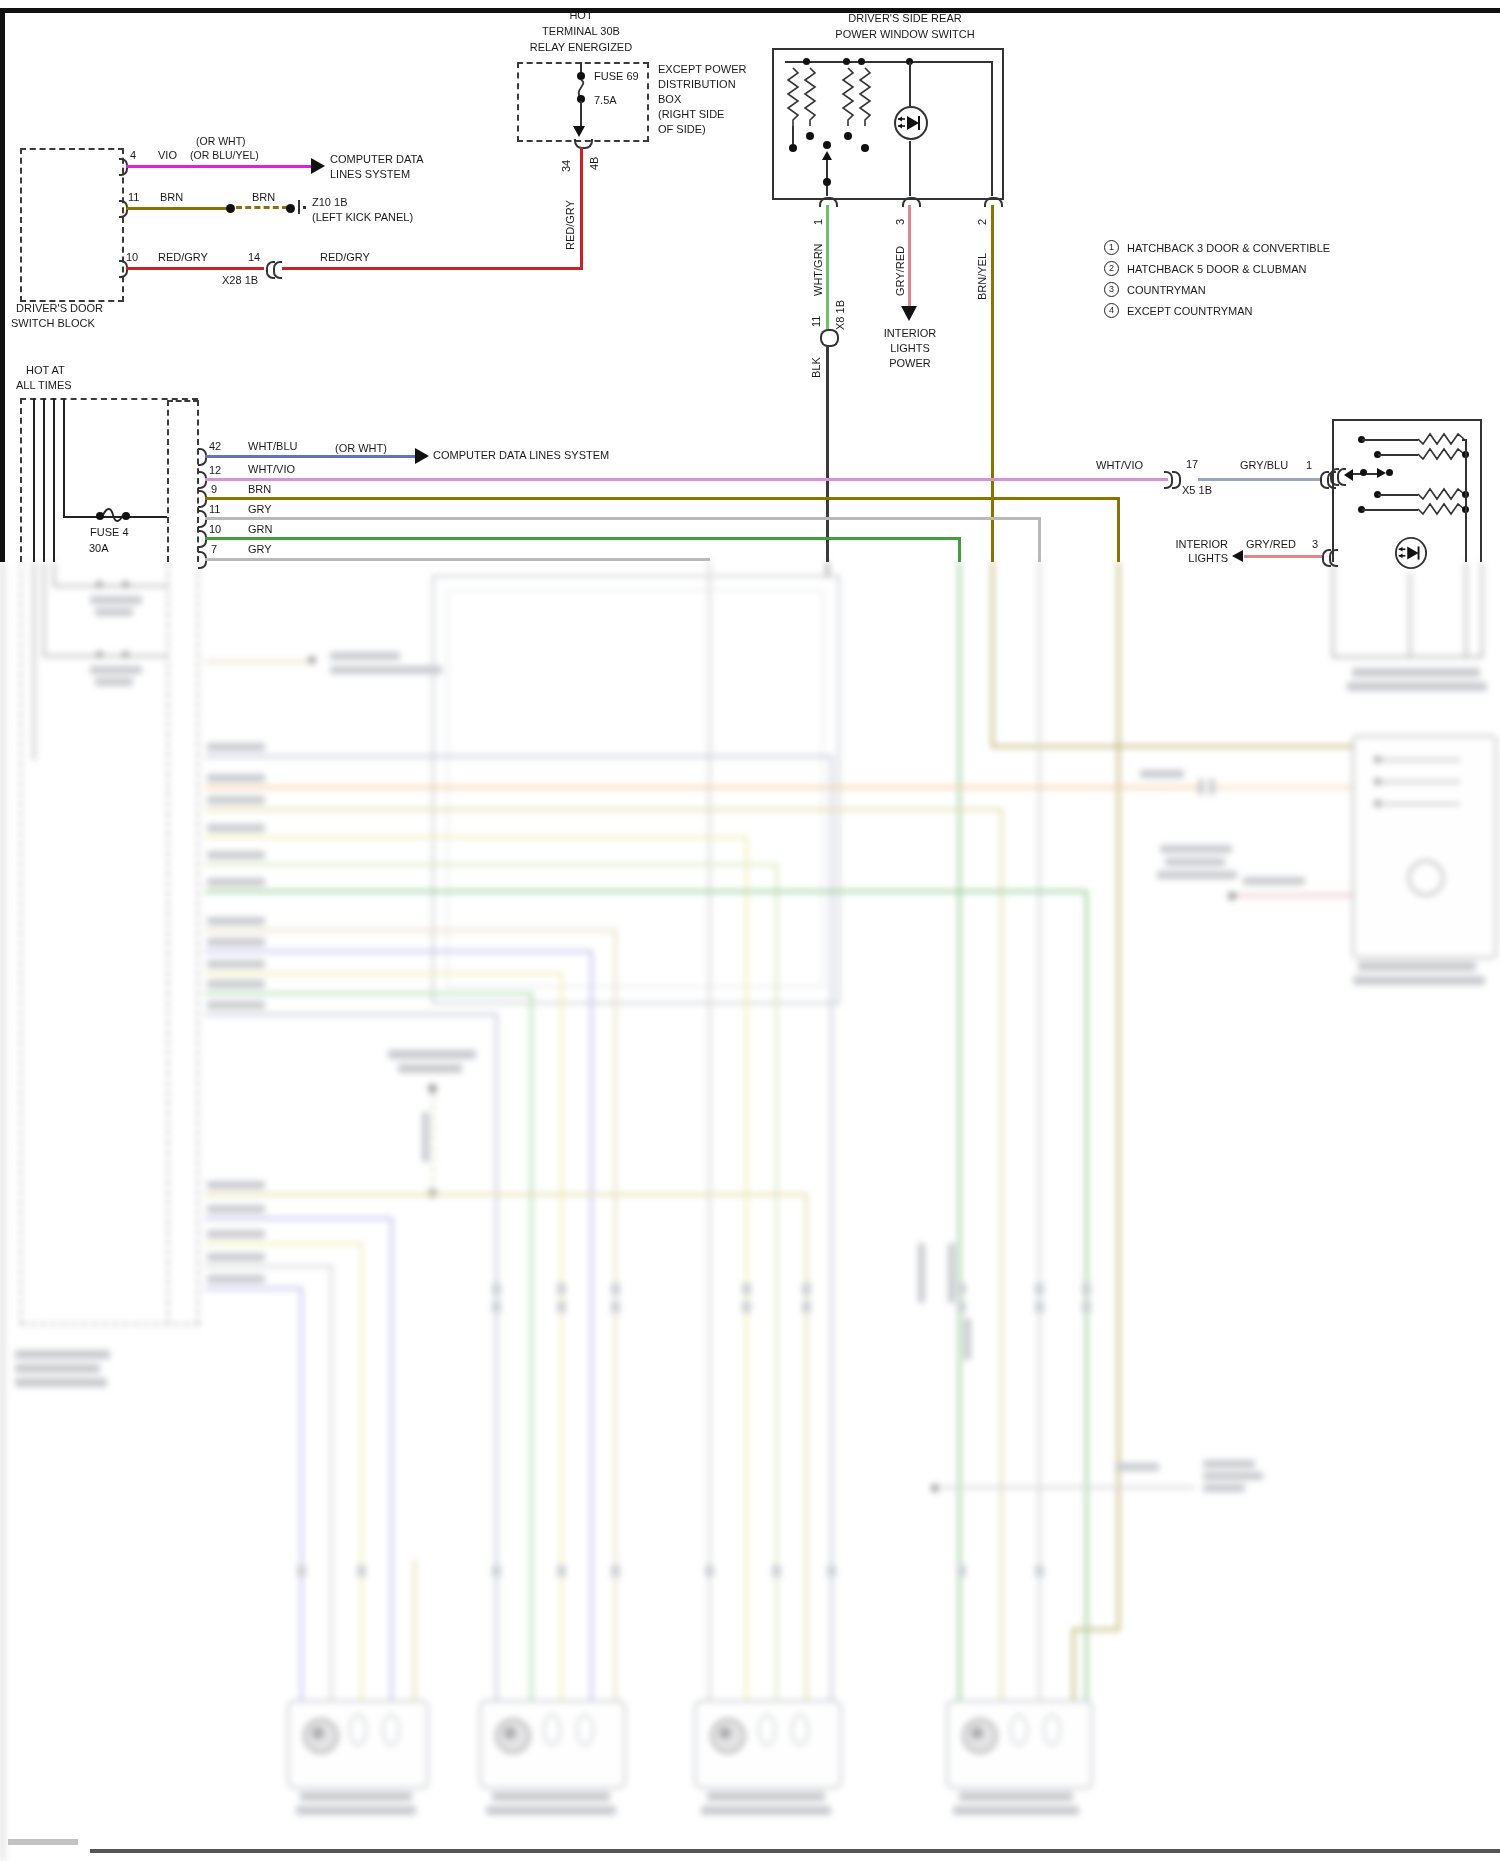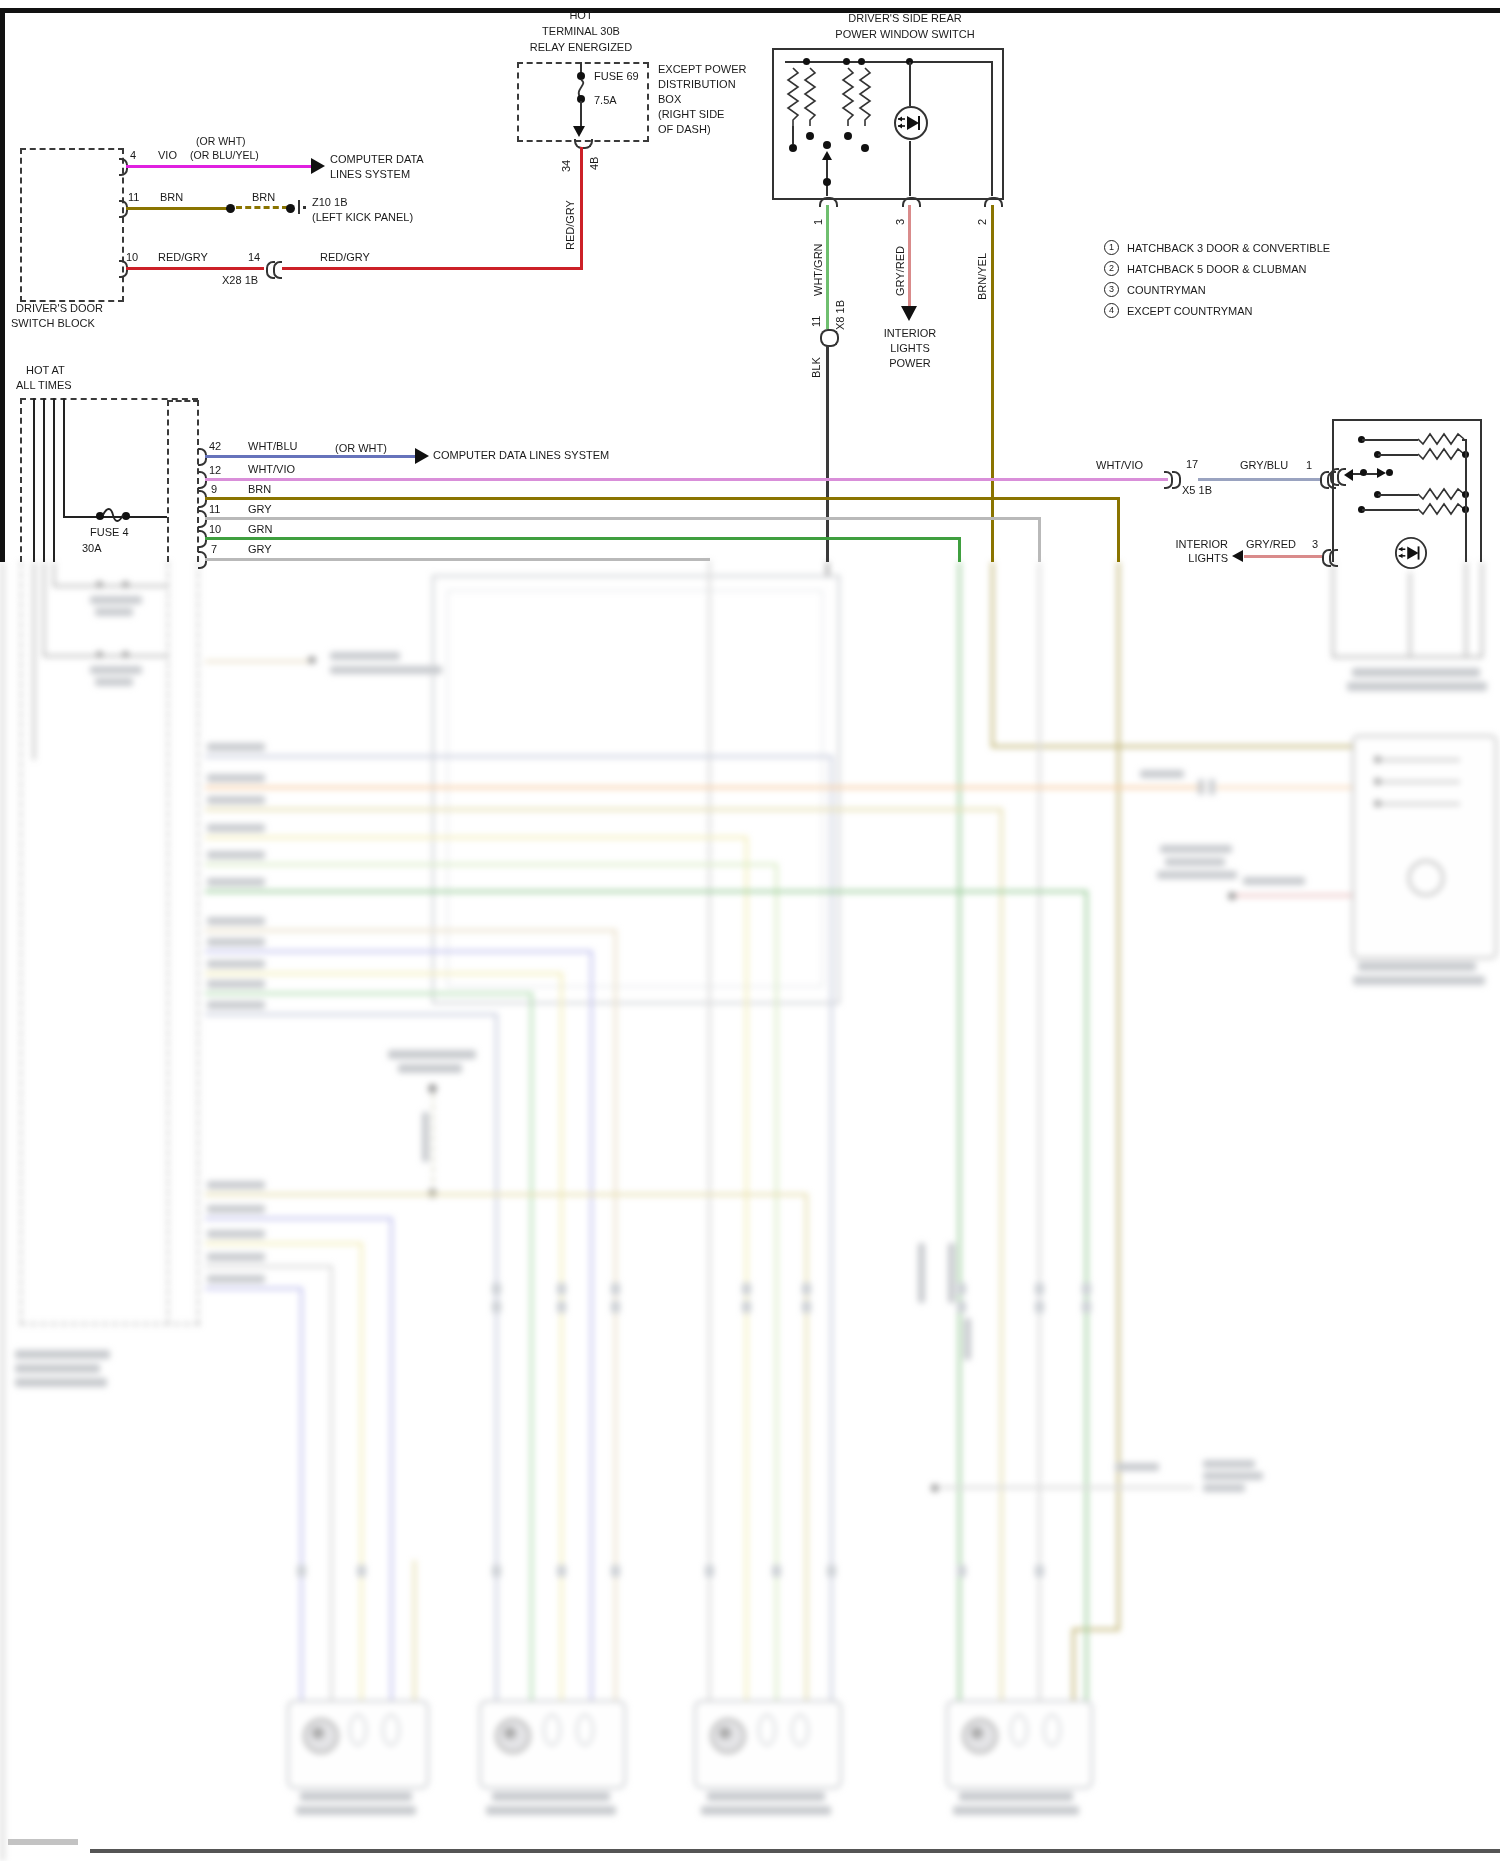--- a/index.html
+++ b/index.html
@@ -259,21 +259,21 @@
   </svg>
   <div class="dot" style="left:577px;top:95px;width:8px;height:8px"></div>
   <div class="w" style="left:580px;top:101px;width:2px;height:26px;background:#333"></div>
   <div class="triD" style="left:573px;top:126px;border-top-width:11px;border-left-width:6px;border-right-width:6px"></div>
   <div class="t" style="left:594px;top:70px">FUSE 69</div>
   <div class="t" style="left:594px;top:94px">7.5A</div>
   <div class="t" style="left:658px;top:63px">EXCEPT POWER</div>
   <div class="t" style="left:658px;top:78px">DISTRIBUTION</div>
   <div class="t" style="left:658px;top:93px">BOX</div>
   <div class="t" style="left:658px;top:108px">(RIGHT SIDE</div>
-  <div class="t" style="left:658px;top:123px">OF DASH)</div>
+  <div class="t" style="left:658px;top:123px">OF SIDE)</div>
   <div class="arcU" style="left:574px;top:139px"></div>
   <span class="rot" style="left:560px;top:172px">34</span>
   <span class="rot" style="left:588px;top:170px">4B</span>
   <div class="w" style="left:580px;top:147px;width:3px;height:123px;background:#cc2027"></div>
   <span class="rot" style="left:564px;top:250px;color:#1a1a1a">RED/GRY</span>
 
   <div class="dashbox" style="left:20px;top:148px;width:100px;height:150px"></div>
   <div class="t" style="left:16px;top:302px">DRIVER'S DOOR</div>
   <div class="t" style="left:11px;top:317px">SWITCH BLOCK</div>
 
@@ -407,21 +407,21 @@
   <div class="w" style="left:43px;top:398px;width:2px;height:164px;background:#222"></div>
   <div class="w" style="left:53px;top:398px;width:2px;height:164px;background:#222"></div>
   <div class="w" style="left:63px;top:398px;width:2px;height:120px;background:#222"></div>
   <div class="w" style="left:63px;top:516px;width:104px;height:2px;background:#222"></div>
   <div class="dot" style="left:96px;top:512px;width:8px;height:8px"></div>
   <div class="dot" style="left:122px;top:512px;width:8px;height:8px"></div>
   <svg style="left:102px;top:508px" width="22" height="14" viewBox="0 0 22 14">
     <path d="M1,7 C5,-1 9,-1 11,7 C13,15 17,15 21,7" stroke="#222" stroke-width="1.8" fill="none"></path>
   </svg>
   <div class="t" style="left:90px;top:526px">FUSE 4</div>
-  <div class="t" style="left:82px;top:542px">30A</div>
+  <div class="t" style="left:89px;top:542px">30A</div>
 
   <div class="stubR" style="left:198px;top:448px"></div>
   <div class="t" style="left:209px;top:440px">42</div>
   <div class="t" style="left:248px;top:440px">WHT/BLU</div>
   <div class="t" style="left:335px;top:442px">(OR WHT)</div>
   <div class="w" style="left:205px;top:455px;width:210px;height:3px;background:#6673bb"></div>
   <div class="triR" style="left:415px;top:448px"></div>
   <div class="t" style="left:433px;top:449px">COMPUTER DATA LINES SYSTEM</div>
 
   <div class="stubR" style="left:198px;top:471px"></div>

